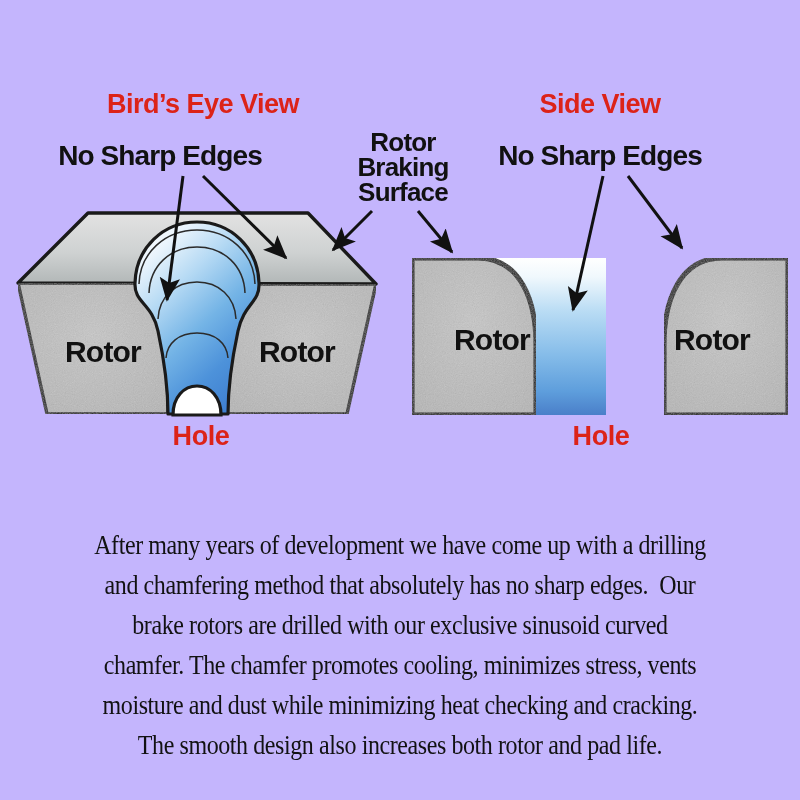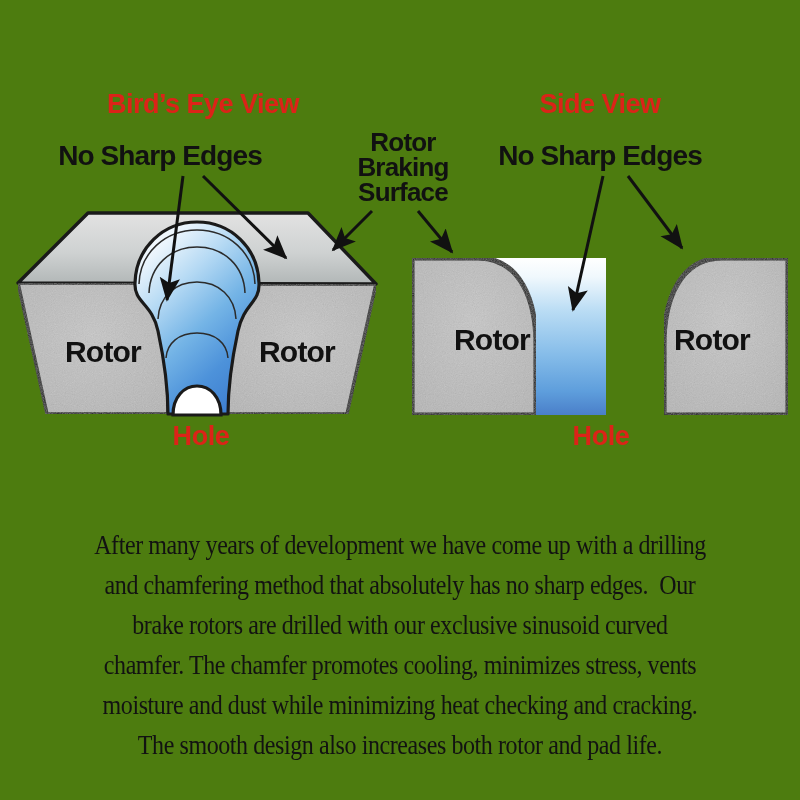--- a/index.html
+++ b/index.html
@@ -4,21 +4,21 @@
 <style>
   html, body {
     margin: 0;
     padding: 0;
     background: #ffffff;
   }
   #page {
     position: relative;
     width: 800px;
     height: 800px;
-    background: #4d7c0f;
+    background: #c4b5fd;
     overflow: hidden;
     font-family: "Liberation Sans", sans-serif;
   }
   svg { display: block; }
   #figure-layer {
     position: absolute;
     left: 0; top: 0;
     width: 800px; height: 480px;
   }
   .caption-block {

